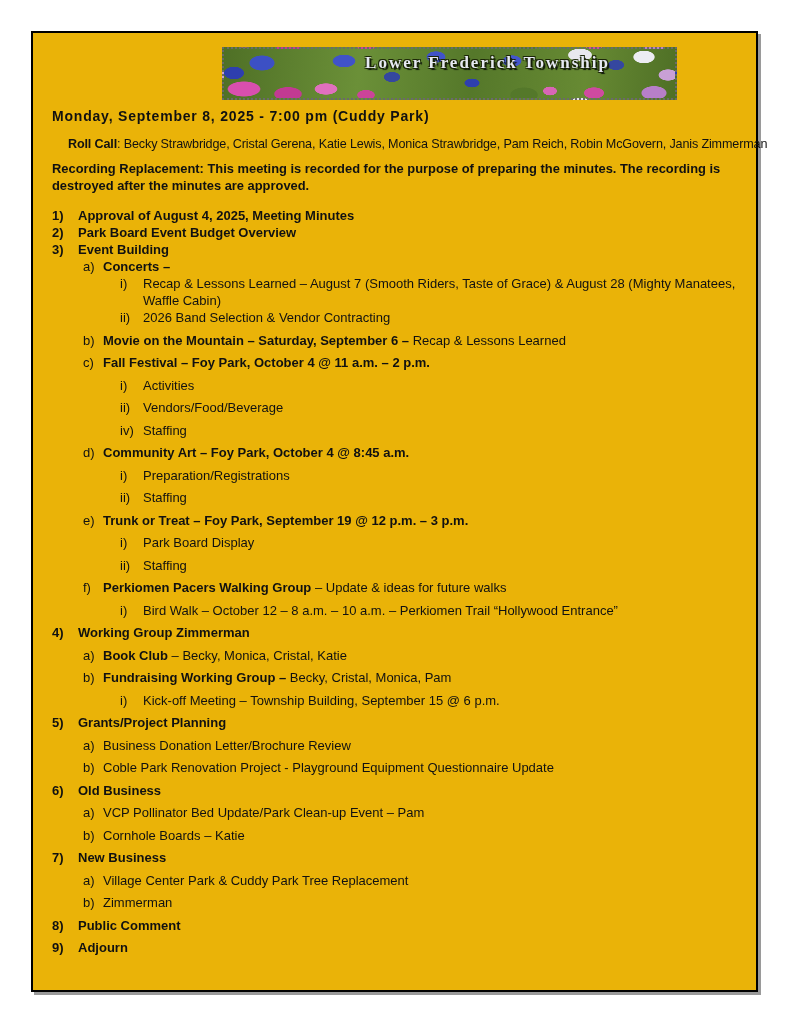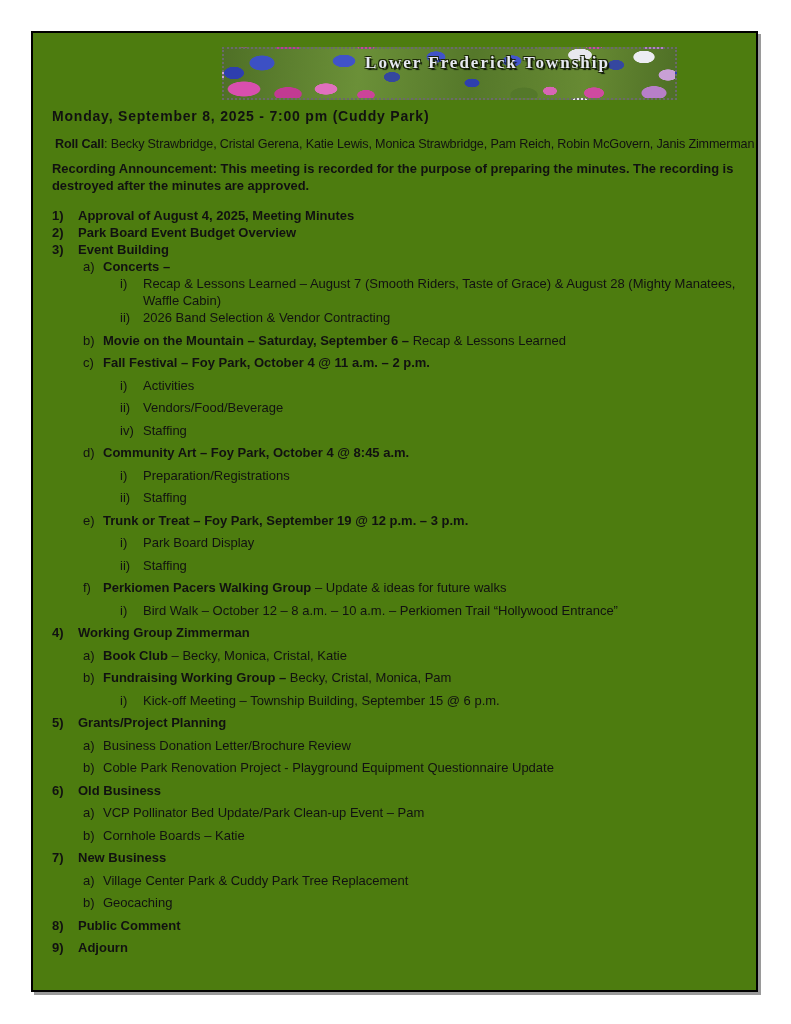--- a/index.html
+++ b/index.html
@@ -3,21 +3,21 @@
 <meta charset="utf-8">
 <style>
   html,body{margin:0;padding:0;}
   body{
     width:791px;height:1024px;background:#ffffff;
     font-family:"Liberation Sans","DejaVu Sans",sans-serif;
     color:#111;position:relative;overflow:hidden;
   }
   .frame{
     position:absolute;left:31px;top:31px;width:723px;height:957px;
-    border:2px solid #000;background:#4d7c0f;
+    border:2px solid #000;background:#eab308;
     box-shadow:3px 3px 0 #9a9a9a;
     box-sizing:content-box;
   }
   .content{position:absolute;left:19px;top:12px;right:13px;}
 
   
   .banner{
     position:relative;margin-left:170px;margin-top:2px;
     width:451px;height:49px;
     border:2px dotted #6a6a6a;
@@ -51,21 +51,21 @@
     text-shadow:-1px -1px 0 #1c2608,1px -1px 0 #1c2608,-1px 1px 0 #1c2608,2px 2px 1px #0e150a;
     white-space:nowrap;
   }
 
   
   .date-line{
     margin-top:7px;text-align:left;font-weight:bold;font-size:14px;
     letter-spacing:0.8px;line-height:18px;white-space:nowrap;
   }
   .rollcall{
-    margin:11px 0 0 3px;font-size:12.6px;letter-spacing:-0.15px;
+    margin:11px 0 0 16px;font-size:12.6px;letter-spacing:-0.15px;
     line-height:17px;white-space:nowrap;
   }
   .recording{
     margin:7px 0 0 0;font-weight:bold;font-size:12.9px;line-height:17px;
     max-width:694px;
   }
 
   
   .agenda{margin-top:13px;font-size:13px;line-height:17px;}
   .row{display:flex;}
@@ -89,21 +89,21 @@
     <div class="banner">
       <div class="banner-text">
         <div>Lower Frederick Township</div>
       </div>
     </div>
 
     <div class="date-line">Monday, September 8, 2025 - 7:00 pm (Cuddy Park)</div>
 
     <p class="rollcall"><b>Roll Call</b><span>: Becky Strawbridge, Cristal Gerena, Katie Lewis, Monica Strawbridge, Pam Reich, Robin McGovern, Janis Zimmerman</span></p>
 
-    <p class="recording">Recording Announcement: This meeting is recorded for the purpose of preparing the minutes. The recording is destroyed after the minutes are approved.</p>
+    <p class="recording">Recording Replacement: This meeting is recorded for the purpose of preparing the minutes. The recording is destroyed after the minutes are approved.</p>
 
     <div class="agenda">
       <div class="row l1 tight">
           <span class="mk">1)</span>
           <span class="tx"><b>Approval of August 4, 2025, Meeting Minutes</b><span></span></span>
         </div>
       <div class="row l1 tight">
           <span class="mk">2)</span>
           <span class="tx"><b>Park Board Event Budget Overview</b><span></span></span>
         </div>
@@ -218,21 +218,21 @@
       <div class="row l1 sp">
           <span class="mk">7)</span>
           <span class="tx"><b>New Business</b><span></span></span>
         </div>
       <div class="row l2 sp">
           <span class="mk">a)</span>
           <span class="tx"><b></b><span>Village Center Park &amp; Cuddy Park Tree Replacement</span></span>
         </div>
       <div class="row l2 sp">
           <span class="mk">b)</span>
-          <span class="tx"><b></b><span>Geocaching</span></span>
+          <span class="tx"><b></b><span>Zimmerman</span></span>
         </div>
       <div class="row l1 sp">
           <span class="mk">8)</span>
           <span class="tx"><b>Public Comment</b><span></span></span>
         </div>
       <div class="row l1 sp">
           <span class="mk">9)</span>
           <span class="tx"><b>Adjourn</b><span></span></span>
         </div>
     </div>

